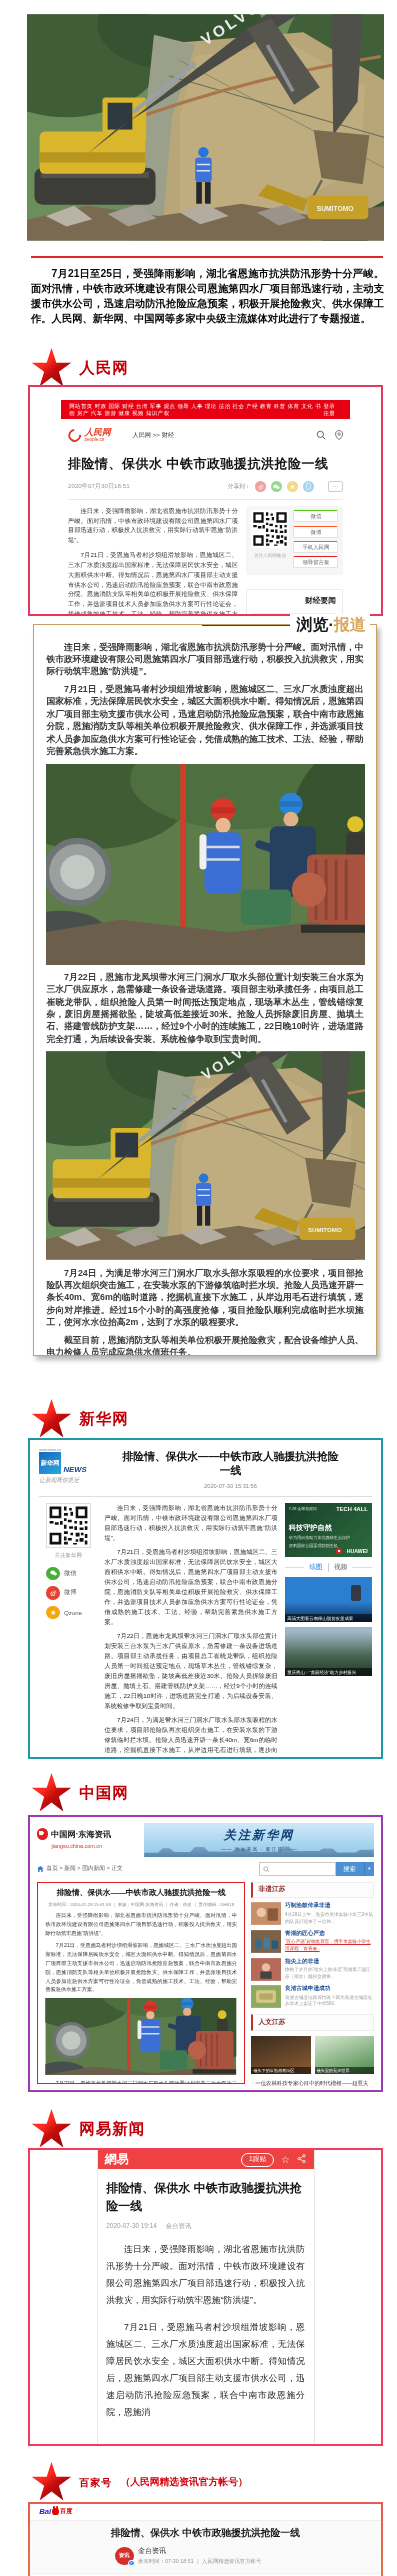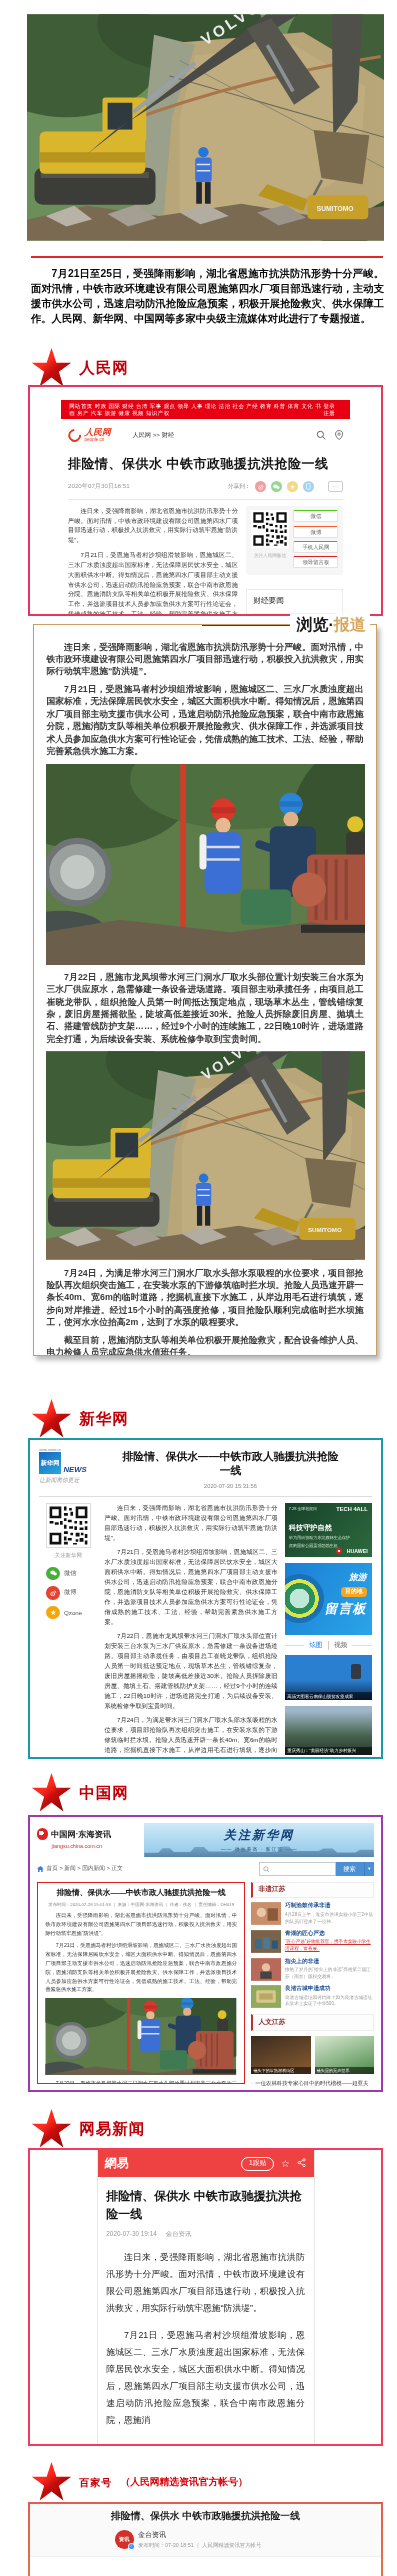--- a/index.html
+++ b/index.html
@@ -56,21 +56,21 @@
   .rm-side { width:97px; }
   .rm-qrcard { background:#f6f6f6; border-radius:3.1px; padding:4.6px; display:flex; gap:4.1px; }
   .rm-qrleft { width:41px; text-align:center; }
   .rm-qrleft svg { width:38px; height:38px; background:#fff; }
   .rm-qrcap { font-size:4.6px; color:#aaa; margin-top:2.1px; }
   .rm-btn { width:45px; height:12px; background:#fff; border:0.5px solid #e3e3e3; border-radius:1.5px;
     font-size:5.4px; color:#666; text-align:center; line-height:10.3px; margin-bottom:3.1px; }
   .rm-btn.b0{border-top:1px solid #52c41a}.rm-btn.b1{border-top:1px solid #ff5a2b}
   .rm-btn.b2{border-top:1px solid #4a90d9}.rm-btn.b3{border-top:1px solid #e02020}
   .rm-caijing { margin-top:13.4px; border:0.5px solid #ececec; padding:6.2px; }
-  .rm-cj-title { font-size:7.7px; color:#222; font-weight:normal; }
+  .rm-cj-title { font-size:7.7px; color:#222; font-weight:bold;text-align:right; }
   .rm-cj-item { font-size:5.7px; color:#555; margin-top:7.2px; border-top:0.5px solid #f0f0f0; padding-top:6.2px; }
 
   
   .ll-box { top:624px; left:33px; width:344px; height:732px;
     border:1.5px solid #c8a063; box-shadow:3.1px 3.6px 4.6px rgba(0,0,0,0.28); overflow:visible; background:#fff; }
   .ll-title { position:absolute; top:-10.8px; right:6.2px; background:#fff; padding:0 4.1px 0 6.2px;
     font-size:16px; font-weight:bold; height:21.6px; line-height:21.6px; }
   .ll-title::before { content:""; position:absolute; right:100%; top:10.3px; width:88px; height:1.5px; background:#3d3d3d; }
   .ll-black { color:#1a1a1a; } .ll-gold { color:#d8a75f; }
   .ll-inner { height:100%; overflow:hidden; padding:15.5px 12.4px 0; }
@@ -176,21 +176,21 @@
   .zg-pcell { flex:1; height:38px; position:relative; overflow:hidden; }
   .zg-pcap { position:absolute; left:0; right:0; bottom:0; background:rgba(0,0,0,.55); color:#fff; font-size:4.1px; padding:1px 2.1px; }
   .zg-list { margin-top:4.1px; }
   .zg-list-item { font-size:5.4px; color:#333; line-height:10.3px; white-space:nowrap; overflow:hidden; text-overflow:ellipsis; }
   .zg-list-item::before { content:"·"; margin-right:2.1px; color:#666; }
 
   
   .wy-box { top:2148px; height:298px; border:2.1px solid #f33b5f; background:#fff; }
   .wy-col { width:218px; margin:0 auto; height:100%; background:#fff;
      border-left:0.5px solid #e8e8e8; border-right:0.5px solid #e8e8e8; overflow:hidden; }
-  .wy-header { height:27px; background:#ee4242; display:flex; align-items:center; padding:0 7.2px; }
+  .wy-header { height:19px; background:#ee4242; display:flex; align-items:center; padding:0 7.2px; }
   .wy-logo { color:#fff; font-size:12px; font-weight:bold; font-family:"Liberation Serif","DejaVu Serif",serif; }
   .wy-follow { margin-left:auto; border:0.8px solid #fff; border-radius:7.7px; color:#fff;
      font-size:6.7px; padding:1.5px 6.7px; }
   .wy-star { color:#fff; font-size:9.8px; margin-left:7.2px; }
   .wy-share { margin-left:7.2px; }
   .wy-content { padding:0 8.8px; }
   .wy-title { margin-top:11.3px; font-size:12px; font-weight:bold; color:#161616; line-height:17.5px; }
   .wy-meta { margin-top:6.7px; font-size:6.4px; color:#9a9a9a; }
   .wy-meta .src { margin-left:7.2px; }
   .wy-content p { margin-top:9.8px; font-size:8.8px; color:#222; line-height:17px; text-indent:2em; text-align:justify; }
@@ -490,28 +490,20 @@
     <div class="xh-adcol">
       <div class="xh-ad1">
         <div class="xh-ad1-badge">7.28 全球老虎日</div>
         <div class="xh-ad1-tech">TECH 4ALL</div>
         <div class="xh-ad1-l1">科技守护自然</div>
         <div class="xh-ad1-l2">华为用科技助力东北森林生态保护</div>
         <div class="xh-ad1-l2">虎豹国家公园重现勃勃生机</div>
         <span class="xh-ad1-flower"></span>
         <div class="xh-ad1-brand">HUAWEI</div>
       </div>
-      <div class="xh-ad2">
-        <span class="xh-ad2-ring"></span>
-        <div class="xh-ad2-txt">
-          <div class="xh-ad2-w1">旅游</div>
-          <div class="xh-ad2-w2">目的地</div>
-          <div class="xh-ad2-w3">留言板</div>
-        </div>
-      </div>
       <div class="xh-tabs">
         <span class="xh-tab-a">炫图</span>
         <span class="xh-tab-b">视频</span>
       </div>
       <div class="xh-photo3">
         <span class="xh-person"><span class="ph"></span><span class="pb" style="display:block"></span></span>
         <div class="xh-cap">高清大图看云南保山脱贫攻坚成果</div>
       </div>
       <div class="xh-photo4">
         <div class="xh-cap">重庆秀山：“美丽经济”助力乡村振兴</div>
@@ -671,20 +663,25 @@
   </div>
 </div>
 
 <div class="abs sec-header" style="top:2460px">
   <span class="star-icon"></span>
   <span class="sec-label" style="font-size:10px">百家号</span>
   <span class="sec-label-sub">（人民网精选资讯官方帐号）</span>
 </div>
 
 <div class="abs shot bj-box">
+  <div class="bj-topbar">
+    <span class="bj-bai">Bai</span>
+    <span class="bj-paw"></span>
+    <span class="bj-baidu">百度</span>
+  </div>
   <div class="bj-band">
     <div class="bj-title">排险情、保供水 中铁市政驰援抗洪抢险一线</div>
     <div class="bj-author">
       <span class="bj-avatar">
         <span>资讯</span>
         <span class="bj-badge">✓</span>
       </span>
       <span>
         <div class="bj-name">金台资讯</div>
         <div class="bj-meta">发布时间：07-30 18:51 ｜ 人民网精选资讯官方帐号</div>

